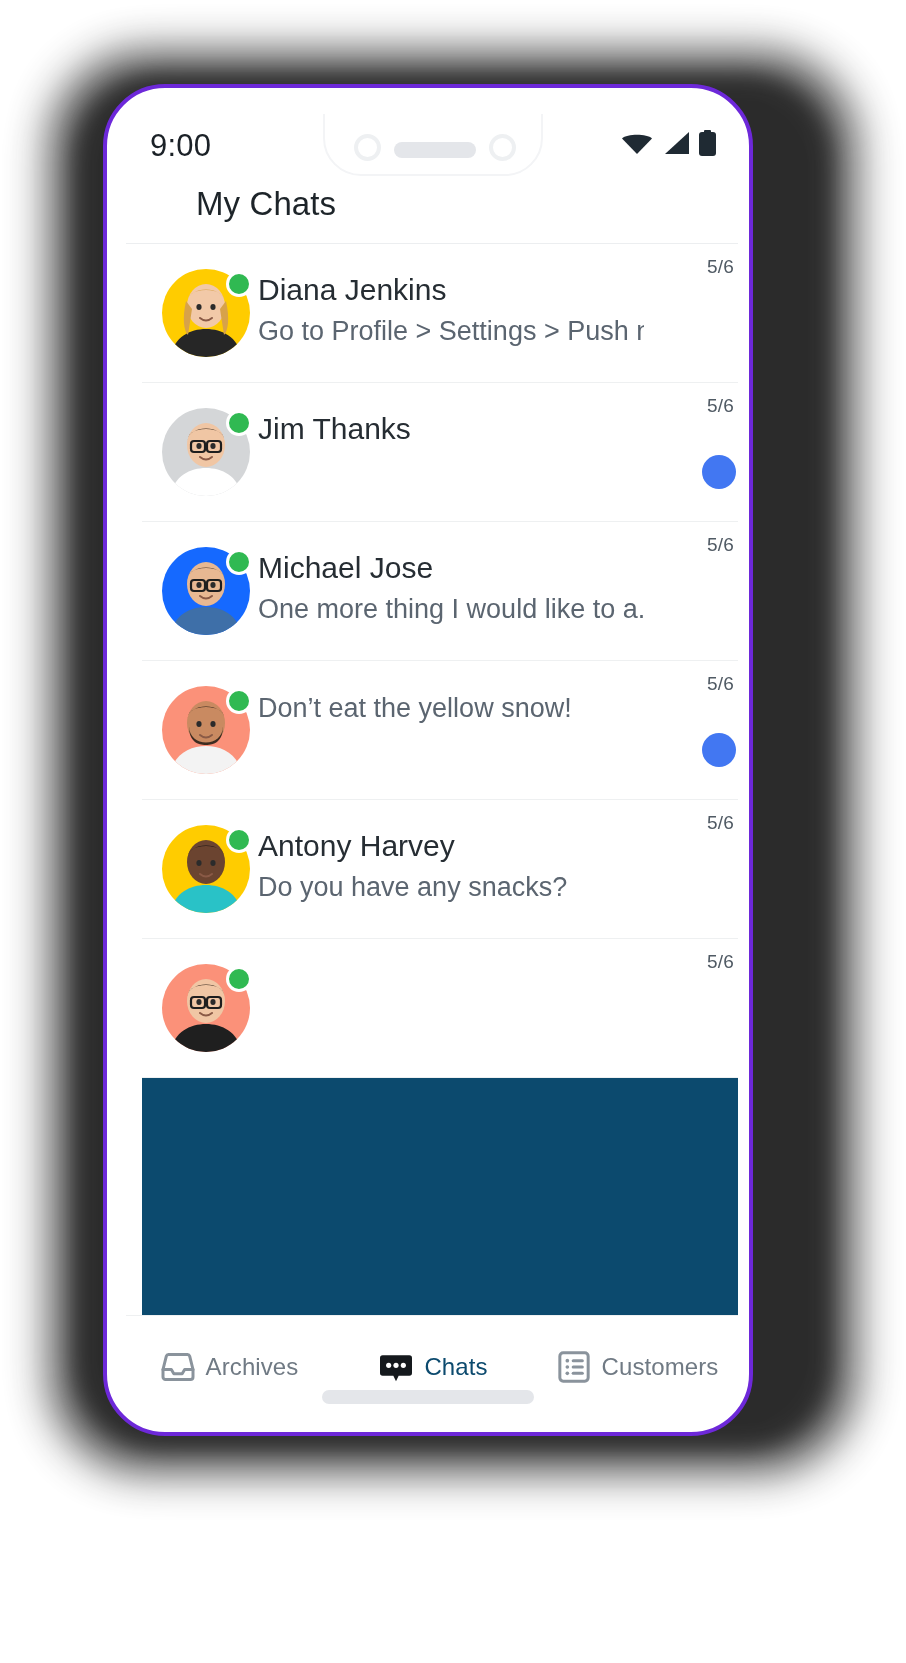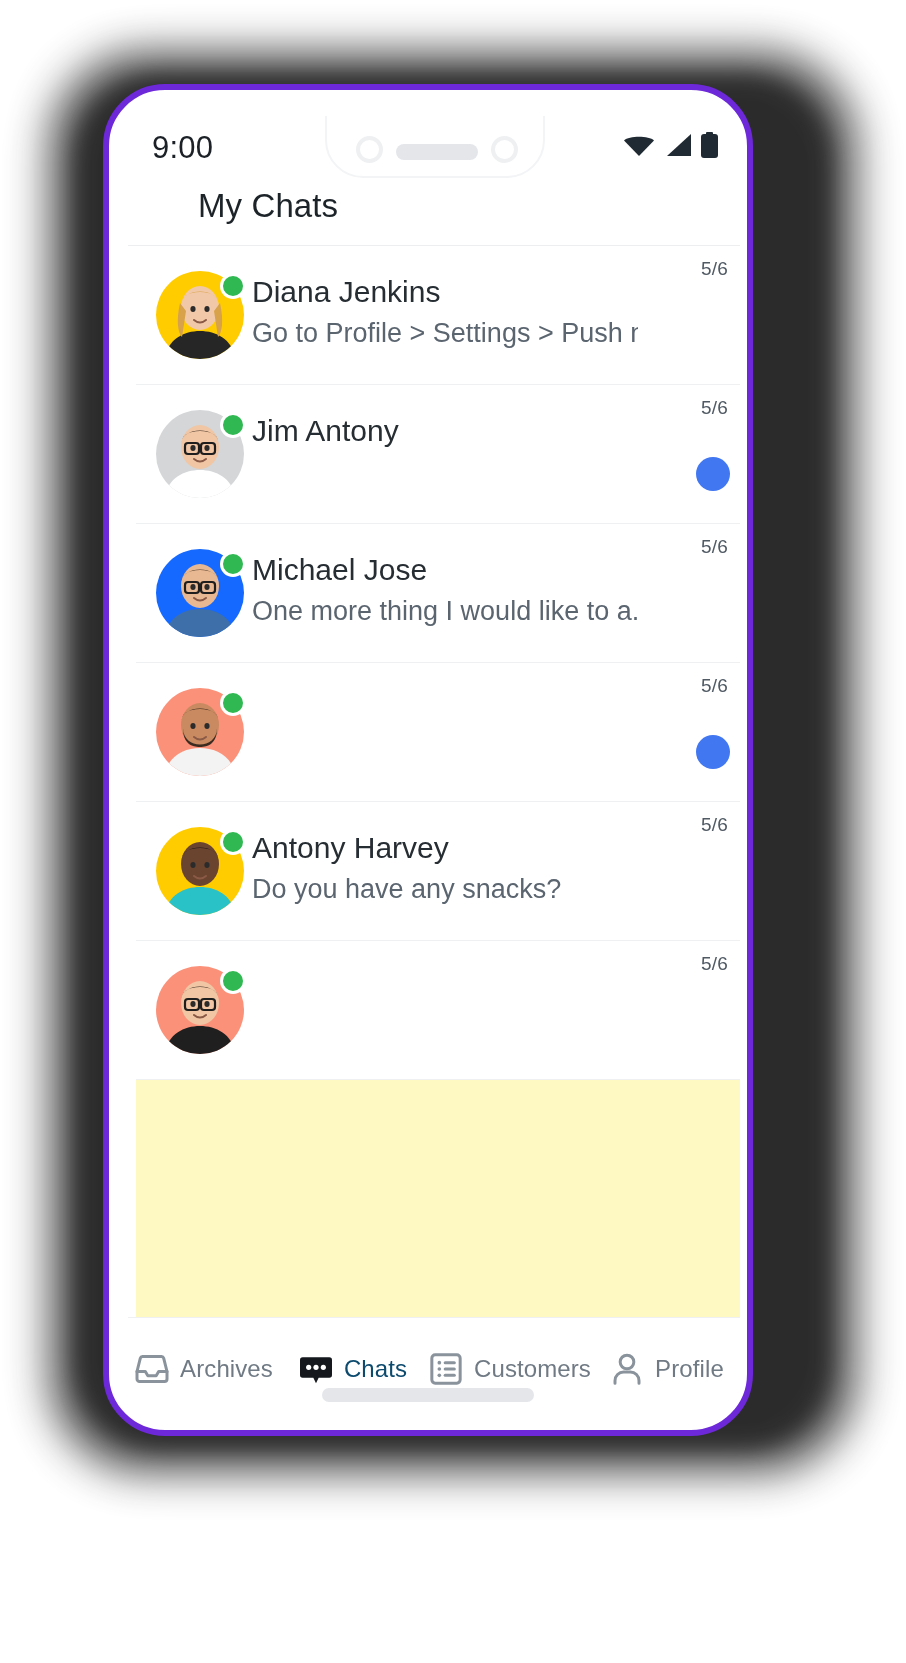--- a/index.html
+++ b/index.html
@@ -44,21 +44,21 @@
   }
 
   .phone-body {
     position: absolute;
     left: 103px;
     top: 84px;
     width: 650px;
     height: 1352px;
     border-radius: 62px;
     background: #ffffff;
-    border: 6px solid #6d28d9;
+    border: 4px solid #6d28d9;
     overflow: hidden;
   }
 
   .screen {
     position: absolute;
     left: 19px;   
     top: 26px;
     width: 612px;
     height: 1300px;
     background: #ffffff;
@@ -149,25 +149,25 @@
     left: 0;
     top: 129px;
     width: 612px;
     height: 1px;
     background: #eceef0;
   }
 
   
   .chat-list {
     position: absolute;
-    left: 8px;
+    left: 16px;
     top: 130px;
     width: 612px;
     height: 1071px;
-    background: #fef9c3;
+    background: #0c4a6e;
   }
   .chat-row {
     position: relative;
     height: 139px;
     border-bottom: 1px solid #eef0f1;
     background: #ffffff;
   }
 
   .avatar-wrap {
     position: absolute;
@@ -371,21 +371,21 @@
       <g stroke="#1e1e1e" stroke-width="2.2" fill="none">
         <rect x="29" y="33" width="14" height="11" rx="3"></rect>
         <rect x="45" y="33" width="14" height="11" rx="3"></rect>
         <line x1="43" y1="38" x2="45" y2="38"></line>
       </g>
   </svg>
               </div>
       <div class="presence"></div>
     </div>
     <div class="chat-text">
-      <div class="chat-name">Jim Antony</div>
+      <div class="chat-name">Jim Thanks</div>
     </div>
     <div class="chat-time">5/6</div>
     <div class="unread-dot"></div>
   </div>
           <div class="chat-row">
     <div class="avatar-wrap">
       <div class="avatar">
   <svg width="88" height="88" viewBox="0 0 88 88">
     <rect width="88" height="88" fill="#1569ff"></rect>
     <path d="M8 88 C 12 68, 28 60, 44 60 C 60 60, 76 68, 80 88 Z" fill="#3e6fa8"></path>
@@ -424,20 +424,21 @@
     <path d="M27 40 C 27 62, 61 62, 61 40 C 61 56, 52 59, 44 59 C 36 59, 27 56, 27 40 Z" fill="#2c2119" opacity="0.9"></path>
     <ellipse cx="37" cy="38" rx="2.6" ry="3" fill="#2b2b2b"></ellipse>
     <ellipse cx="51" cy="38" rx="2.6" ry="3" fill="#2b2b2b"></ellipse>
     <path d="M38 49 Q 44 54 50 49" stroke="#8a5a46" stroke-width="2" fill="none" stroke-linecap="round"></path>
 
   </svg>
               </div>
       <div class="presence"></div>
     </div>
     <div class="chat-text">
+      <div class="chat-msg">Don’t eat the yellow snow!</div>
     </div>
     <div class="chat-time">5/6</div>
     <div class="unread-dot"></div>
   </div>
           <div class="chat-row">
     <div class="avatar-wrap">
       <div class="avatar">
   <svg width="88" height="88" viewBox="0 0 88 88">
     <rect width="88" height="88" fill="#ffcc00"></rect>
     <path d="M8 88 C 12 68, 28 60, 44 60 C 60 60, 76 68, 80 88 Z" fill="#29c2c7"></path>
@@ -508,27 +509,20 @@
       <rect x="3.5" y="3.5" width="17" height="17" rx="2"></rect>
       <circle cx="8" cy="8.2" r="1.1" fill="#8a939c" stroke="none"></circle>
       <circle cx="8" cy="12" r="1.1" fill="#8a939c" stroke="none"></circle>
       <circle cx="8" cy="15.8" r="1.1" fill="#8a939c" stroke="none"></circle>
       <line x1="11.5" y1="8.2" x2="17" y2="8.2"></line>
       <line x1="11.5" y1="12" x2="17" y2="12"></line>
       <line x1="11.5" y1="15.8" x2="17" y2="15.8"></line>
     </svg></span>
     <span class="nav-label">Customers</span>
   </div>
-          <div class="nav-item">
-    <span class="nav-icon"><svg width="40" height="40" viewBox="0 0 24 24" fill="none" stroke="#8a939c" stroke-width="1.8" stroke-linecap="round" stroke-linejoin="round">
-      <circle cx="12" cy="7.8" r="4.1"></circle>
-      <path d="M4.8 20.5 V19 A5.2 5.2 0 0 1 10 13.8 H14 A5.2 5.2 0 0 1 19.2 19 V20.5"></path>
-    </svg></span>
-    <span class="nav-label">Profile</span>
-  </div>
         </div>
 
     </div>
 
     <div class="home-indicator"></div>
   </div>
 
 </div>
 
 </body></html>

